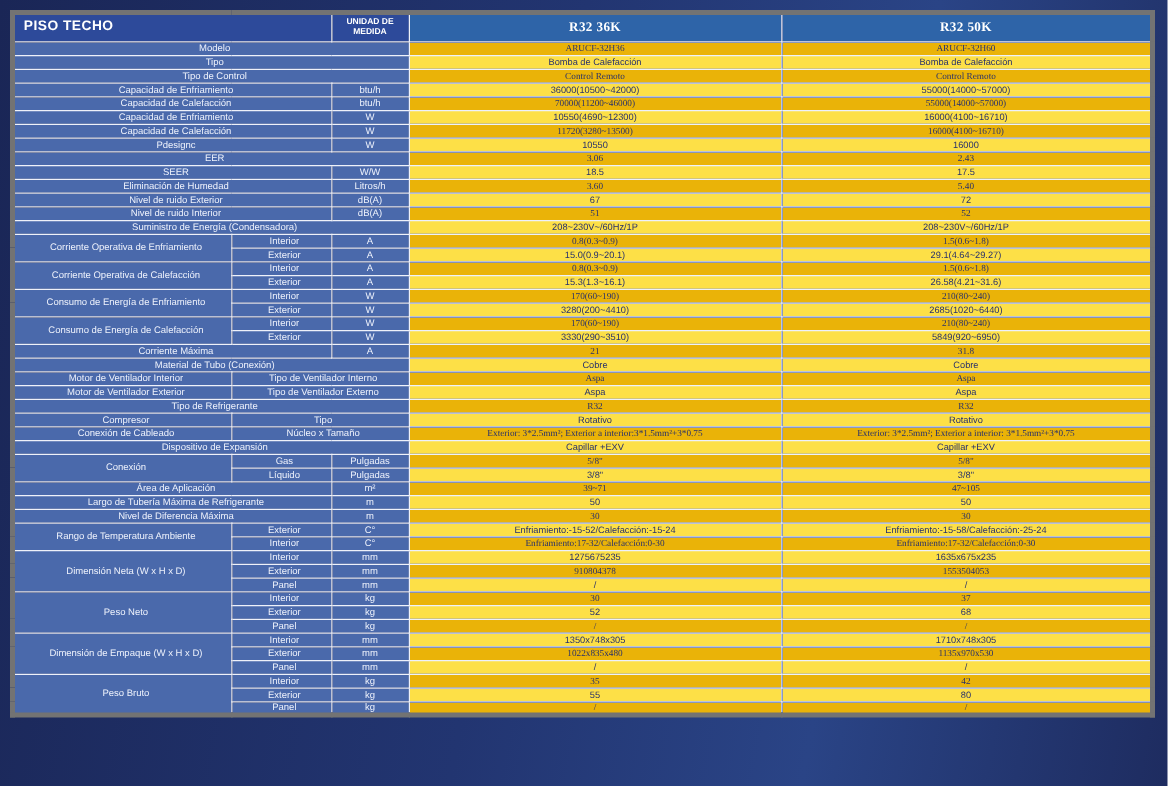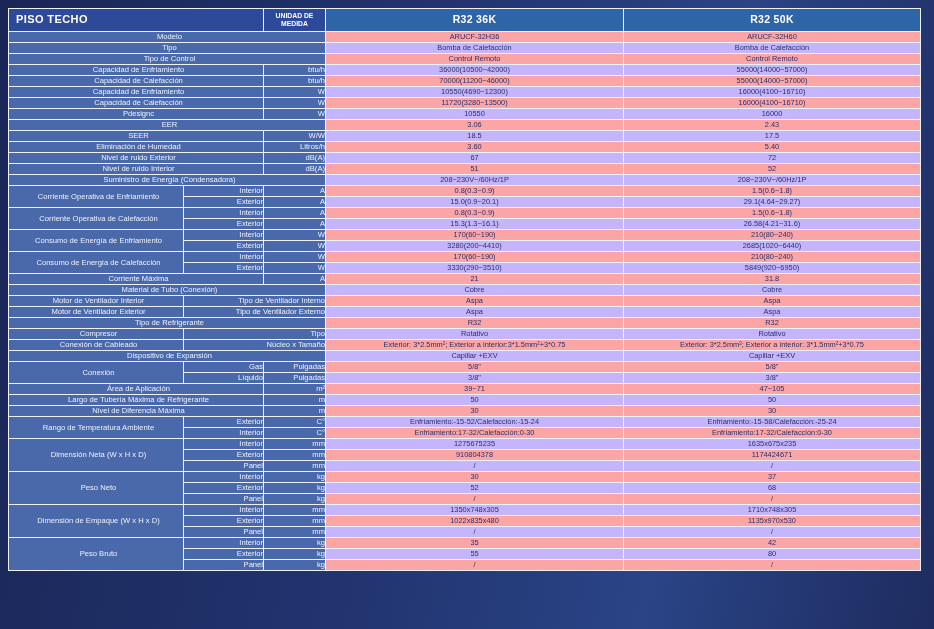--- a/index.html
+++ b/index.html
@@ -9,53 +9,53 @@
   }
   body {
     background: linear-gradient(100deg, #1a2656 0%, #223571 45%, #2a4486 72%, #1e2c60 100%);
     position: relative;
   }
   .sheet { position: absolute; left: 8px; top: 8px; width: 912px; }
   table.spec {
     width: 100%;
     border-collapse: collapse;
     table-layout: fixed;
-    border: 1px solid #737373;
+    border: 4px solid #737373;
     padding-left: 25px;
   }
   th, td {
     border: 1px solid #eef1fa;
     overflow: hidden;
     white-space: nowrap;
     vertical-align: middle;
     line-height: 1.05;
   }
   thead th { height: 23px; }
   th.title {
     background: #2d4a9a; color: #ffffff; font-weight: bold;
     font-size: 11px; text-align: left; padding-left: 7px; letter-spacing: .4px;
   }
   th.unit-head {
     background: #2d4a9a; color: #ffffff; font-weight: bold;
     font-size: 6.8px; text-align: center; white-space: normal; line-height: 1.2;
   }
   th.col-head {
     background: #2e64a8; color: #ffffff; font-weight: bold;
-    font-size: 10.5px; text-align: center; letter-spacing: .3px;
+    font-size: 10.5px; text-align: center; letter-spacing: .3px; font-family: Liberation Serif, serif;
   }
   tbody td { height: 11px; }
   td.label, td.sub, td.unit {
     background: #4a69ab; color: #eef2fc; font-size: 7.6px;
   }
   td.label { text-align: center; padding-left: 5px; }
-  td.sub   { text-align: right; padding-left: 5px; }
-  td.unit  { text-align: right; }
+  td.sub   { text-align: center; padding-left: 5px; }
+  td.unit  { text-align: center; }
   td.val   { text-align: center; color: #27306b; font-size: 7.4px; }
-  tr.light td.val { background: #fca5a5; }
-  tr.dark  td.val { background: #c4b5fd; }
+  tr.light td.val { background: #eab308; font-family: Liberation Serif, serif; }
+  tr.dark  td.val { background: #fde047; }
   col.c-label { width: 175px; }
   col.c-sub   { width: 80px; }
   col.c-unit  { width: 62px; }
   col.c-v1    { width: 298px; }
   col.c-v2    { width: 297px; }
 </style>
 </head>
 <body>
 
 <div class="sheet">
@@ -300,21 +300,21 @@
           <td class="label" rowspan="3">Dimensión Neta (W x H x D)</td>
           <td class="sub">Interior</td>
           <td class="unit">mm</td>
           <td class="val">1275675235</td>
           <td class="val">1635x675x235</td>
         </tr>
         <tr class="light">
           <td class="sub">Exterior</td>
           <td class="unit">mm</td>
           <td class="val">910804378</td>
-          <td class="val">1174424671</td>
+          <td class="val">1553504053</td>
         </tr>
         <tr class="dark">
           <td class="sub">Panel</td>
           <td class="unit">mm</td>
           <td class="val">/</td>
           <td class="val">/</td>
         </tr>
         <tr class="light">
           <td class="label" rowspan="3">Peso Neto</td>
           <td class="sub">Interior</td>

